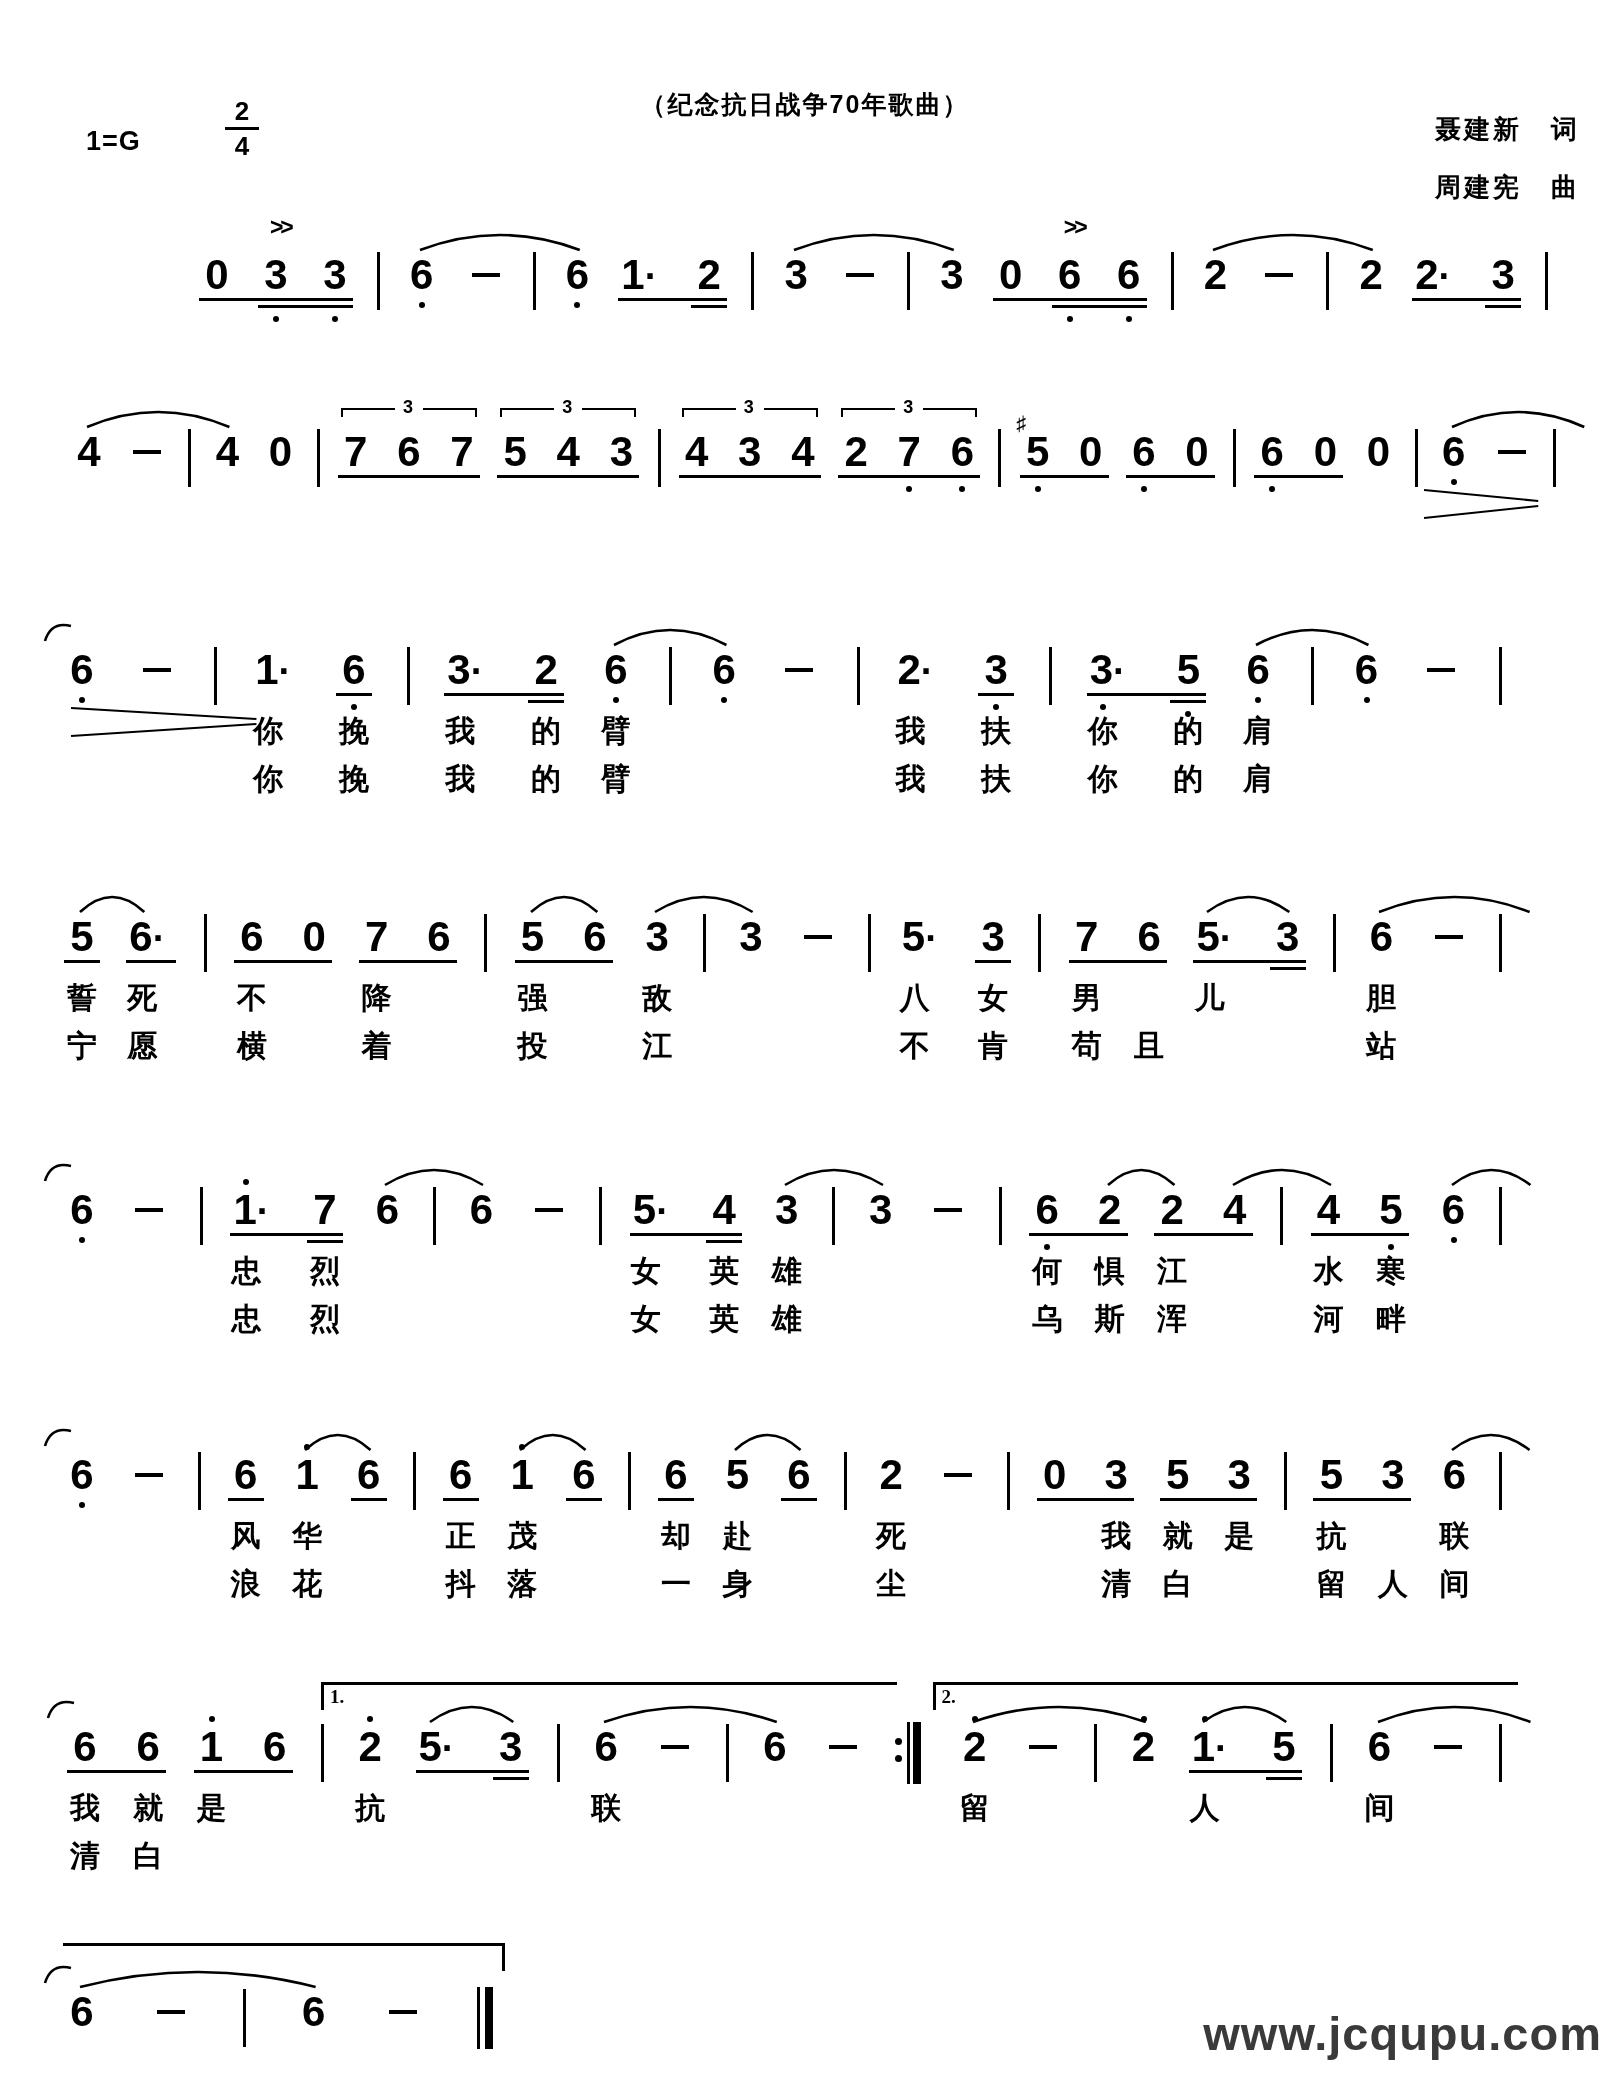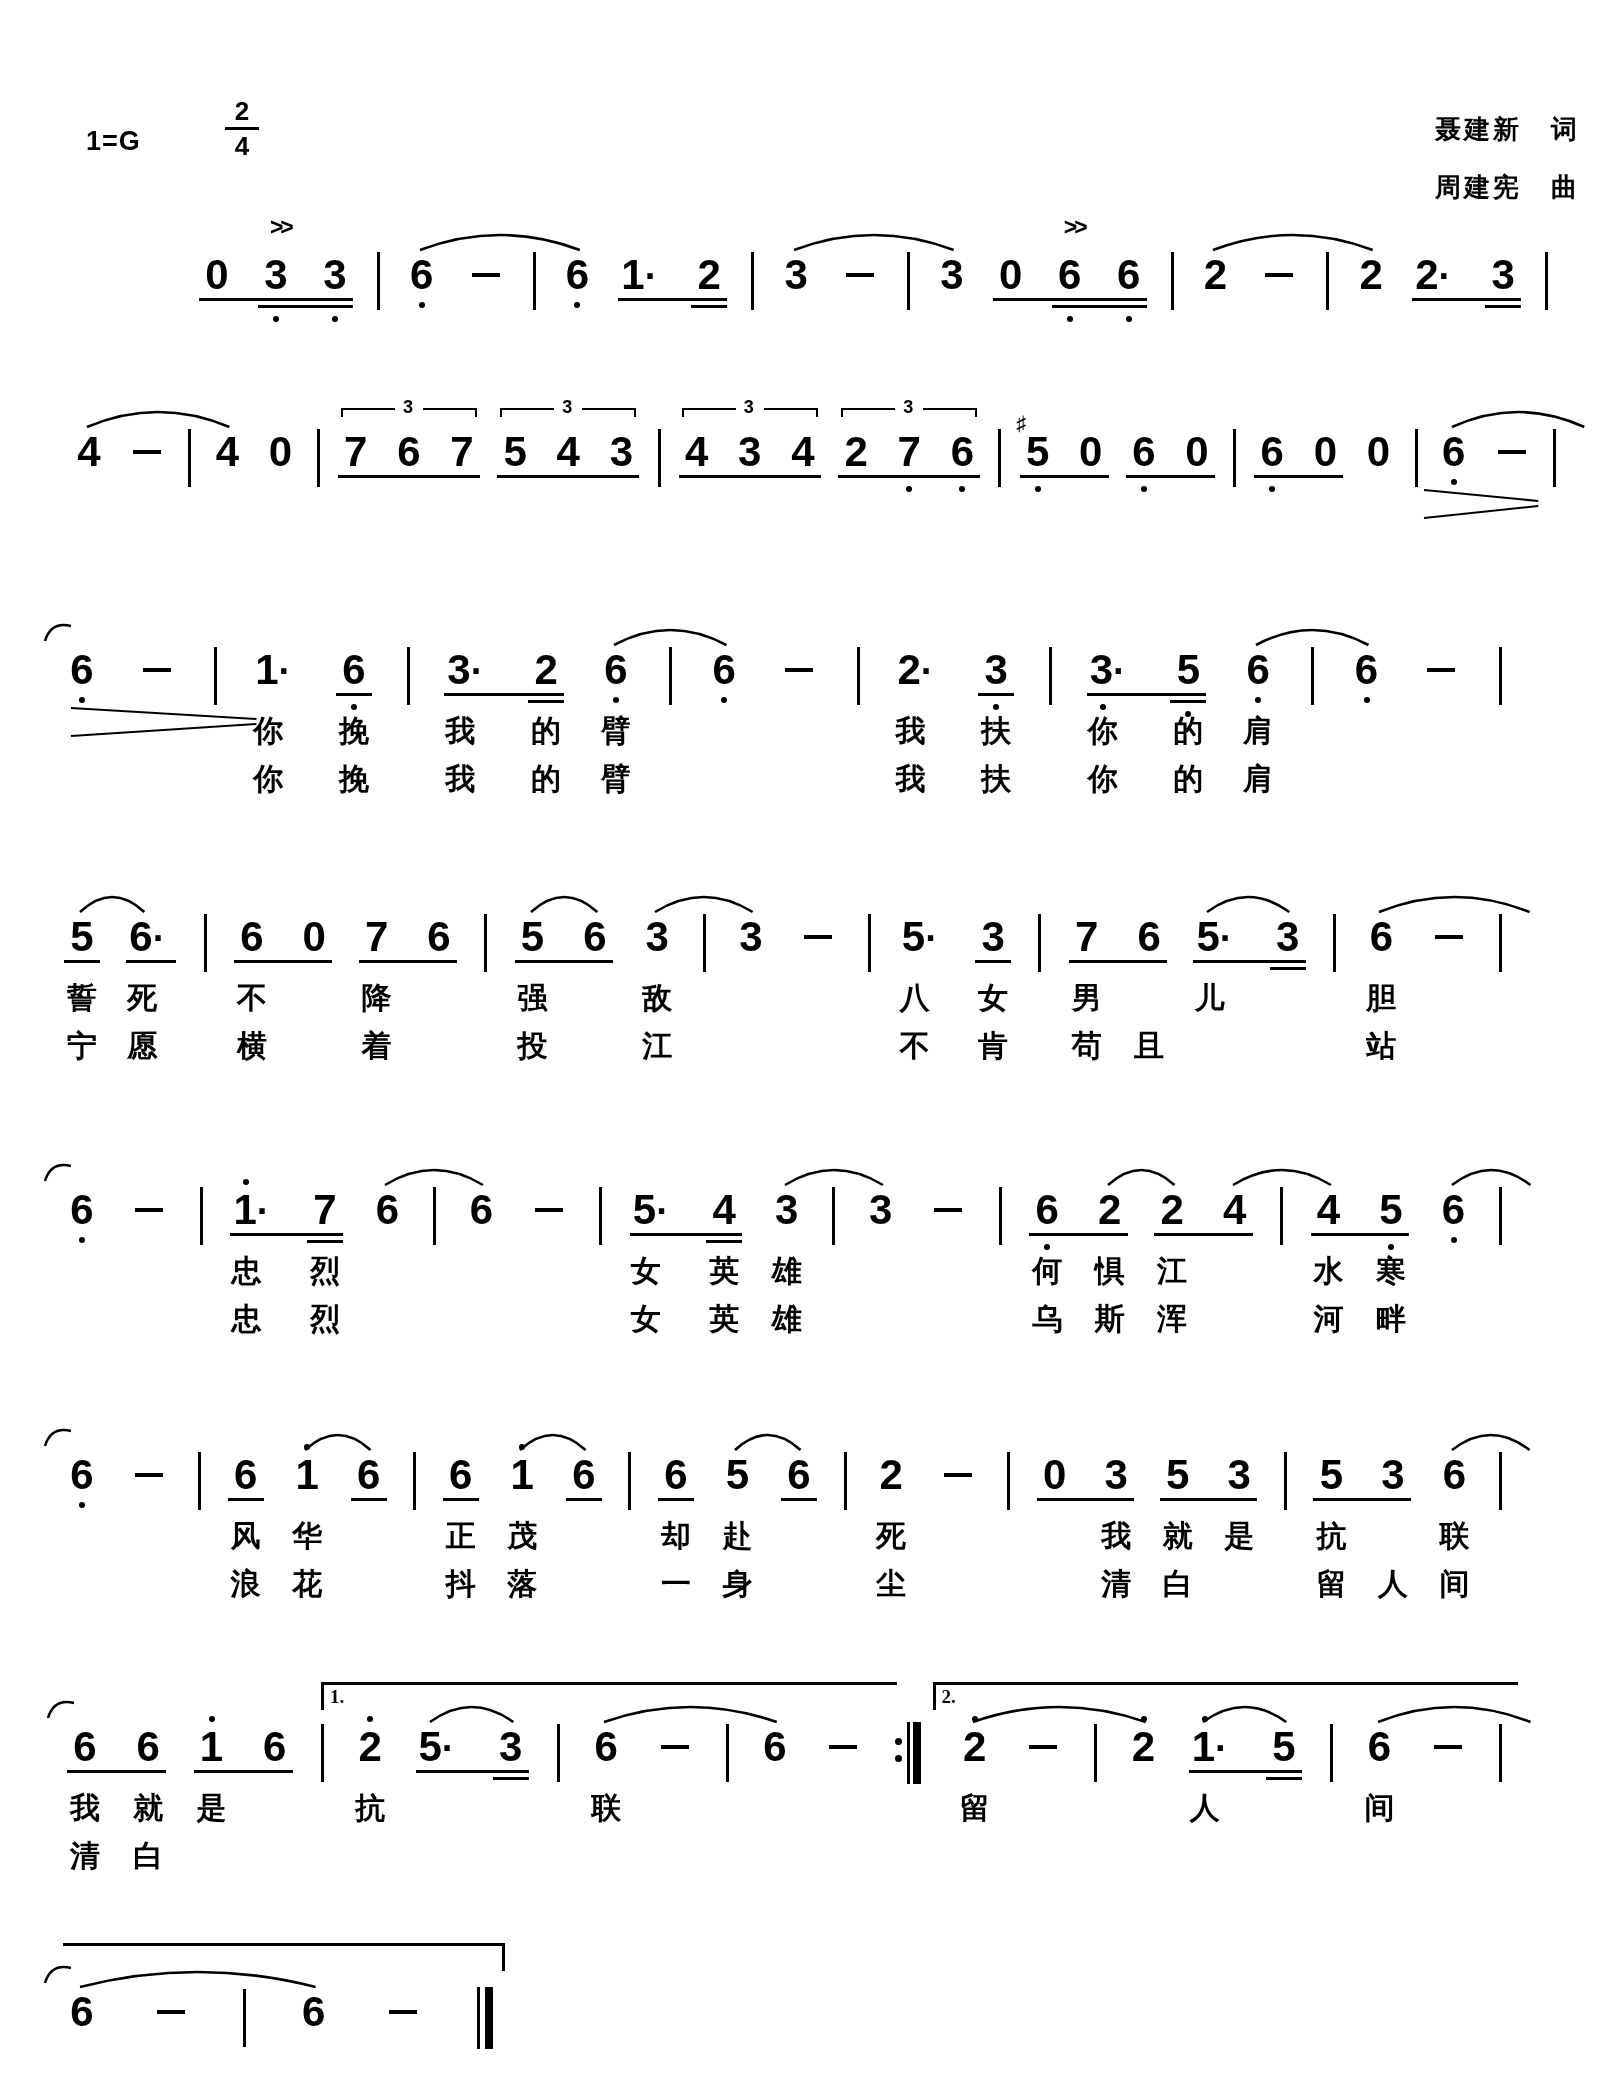--- a/index.html
+++ b/index.html
@@ -39,20 +39,21 @@
   .volta-tick{position:absolute;width:3px;height:28px;background:#000;}
   .volta-label{position:absolute;font:600 19px "Liberation Serif",serif;}
   .lyric{position:absolute;width:36px;text-align:center;font-size:30px;
          font-family:"Liberation Serif","DejaVu Serif",serif;font-weight:600;}
   svg{position:absolute;overflow:visible;}
 </style>
 </head>
 <body>
 
 <div class="page">
+  <div class="page-subtitle">（纪念抗日战争70年歌曲）</div>
   <div class="credit l1">聂建新　词</div>
   <div class="credit l2">周建宪　曲</div>
   <div class="keysig">1=G</div>
   <div class="timesig">
     <span class="num">2</span>
     <span class="fbar"></span>
     <span class="den">4</span>
   </div>
   <div id="score">
       <div class="beam" style="left: 199px; top: 298px; width: 153.84px;"></div>
@@ -560,13 +561,14 @@
       <div class="thickbar" style="left: 485px; top: 1987px; height: 62px;"></div>
       <svg width="239.59999999999997" height="28" style="left: 78px; top: 1962px;">
         <path d="M2 25 Q 119.79999999999998 -5 237.59999999999997 25" stroke="#000" stroke-width="2.6" fill="none"></path>
       </svg>
       <svg width="30" height="22" style="left: 43px; top: 1963px;">
         <path d="M2 20 Q 8 0 28 5" stroke="#000" stroke-width="2.6" fill="none"></path>
       </svg>
       <div class="volta-line" style="left: 63px; top: 1943px; width: 442px;"></div>
       <div class="volta-tick" style="left: 502px; top: 1943px;"></div>
     </div>
+  <div class="watermark">www.jcqupu.com</div>
 </div>
 
 </body></html>

